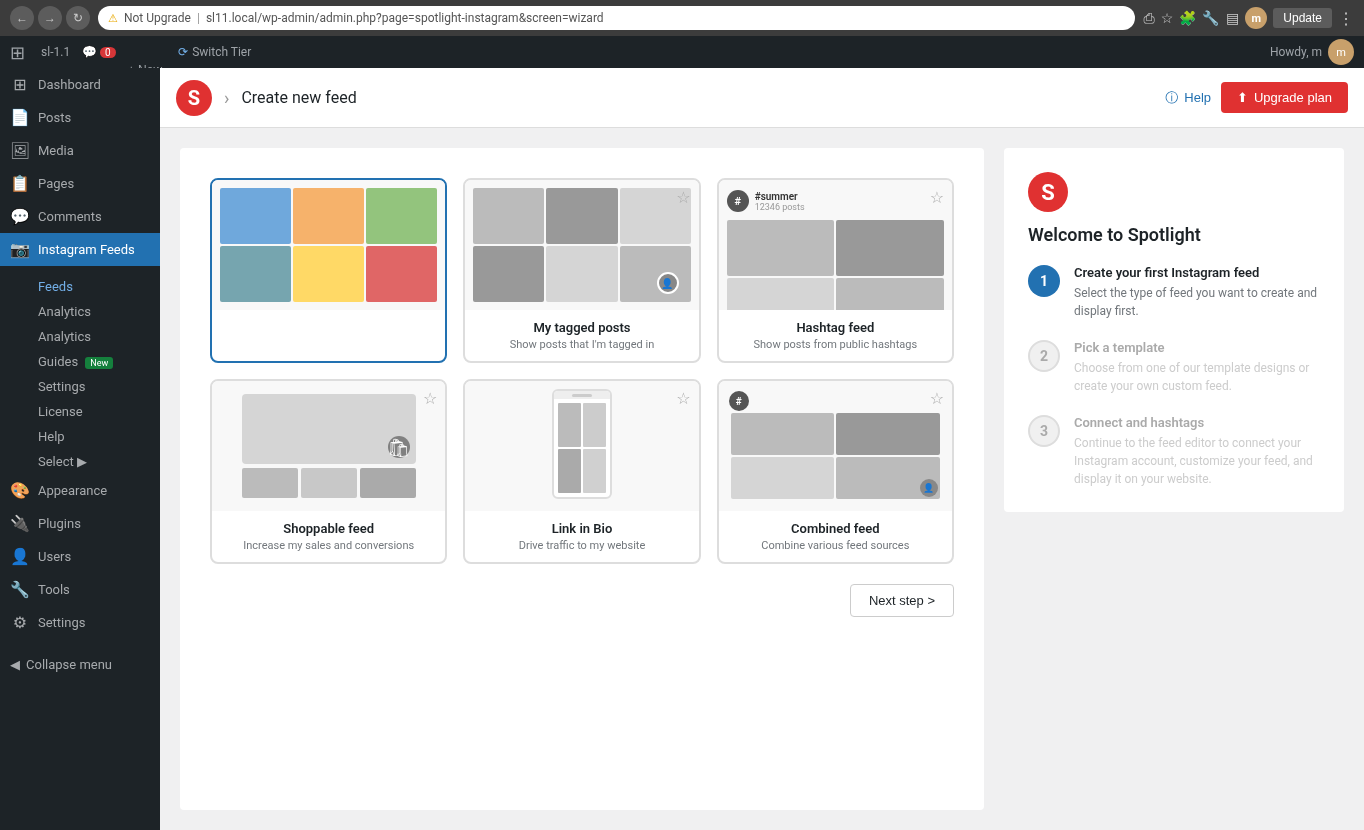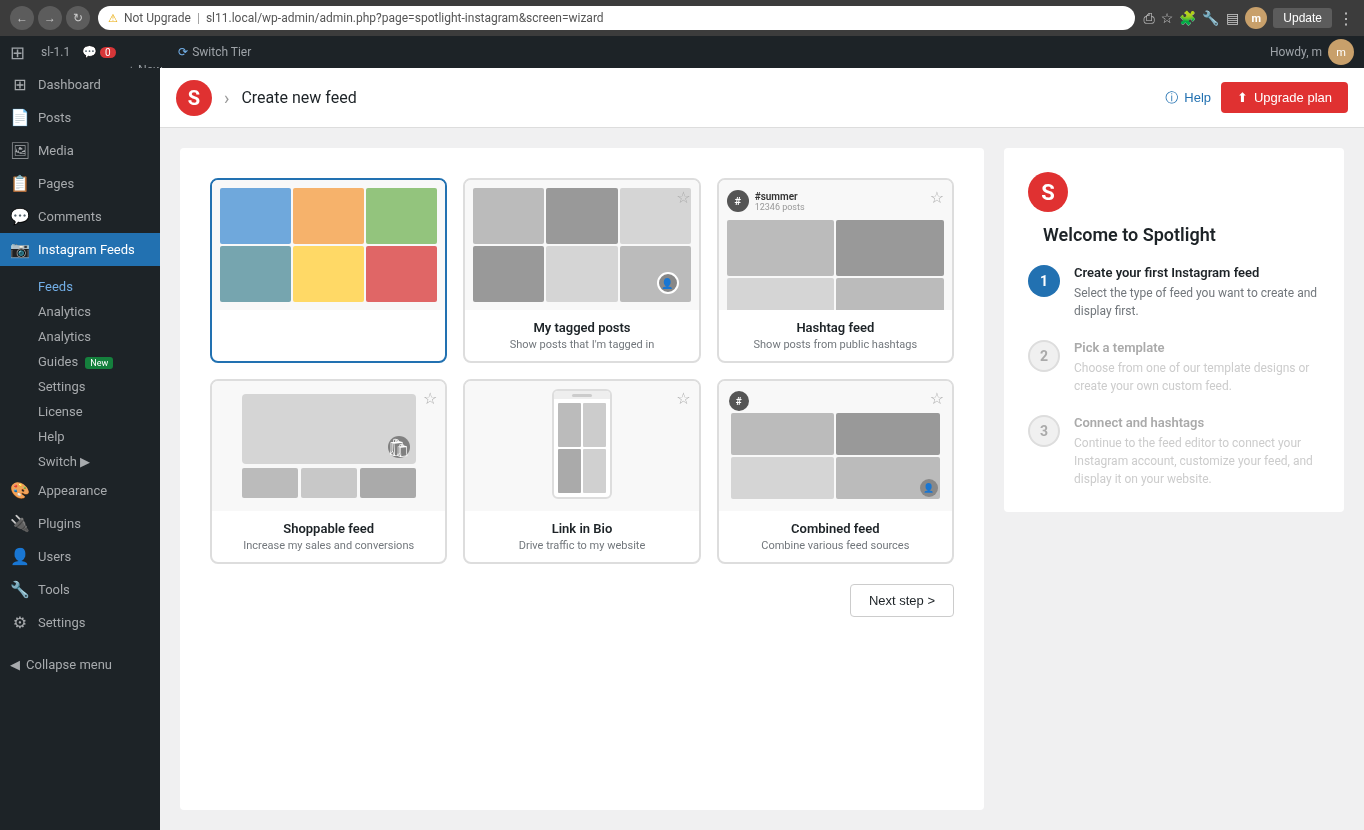--- a/index.html
+++ b/index.html
@@ -153,21 +153,21 @@
     .hashtag-text { font-size: 10px; color: #333; font-weight: 600; }
     .hashtag-count { font-size: 9px; color: #999; }
 
     
     .linkinbio-preview { padding: 8px; height: 100%; display: flex; justify-content: center; }
 
     
     .right-panel { width: 340px; flex-shrink: 0; }
     .right-panel-inner { background: #fff; border-radius: 4px; padding: 24px; }
     .spotlight-avatar { width: 40px; height: 40px; background: #e03131; border-radius: 50%; display: flex; align-items: center; justify-content: center; color: #fff; font-size: 22px; font-weight: bold; margin-bottom: 12px; }
-    .welcome-title { font-size: 18px; font-weight: 600; color: #1d2327; margin-bottom: 20px; margin-left: 15px; }
+    .welcome-title { font-size: 18px; font-weight: 600; color: #1d2327; margin-bottom: 20px; }
 
     .step-list { display: flex; flex-direction: column; gap: 20px; }
     .step-item { display: flex; gap: 14px; align-items: flex-start; }
     .step-number {
       width: 32px;
       height: 32px;
       border-radius: 50%;
       display: flex;
       align-items: center;
       justify-content: center;
@@ -266,21 +266,21 @@
         <span class="sidebar-sub-item active-sub">Feeds</span>
         <span class="sidebar-sub-item">Analytics</span>
         <span class="sidebar-sub-item">Analytics</span>
         <span class="sidebar-sub-item">
           <span>Guides</span>
           <span class="new-badge">New</span>
         </span>
         <span class="sidebar-sub-item">Settings</span>
         <span class="sidebar-sub-item">License</span>
         <span class="sidebar-sub-item">Help</span>
-        <span class="sidebar-sub-item">Switch ▶</span>
+        <span class="sidebar-sub-item">Select ▶</span>
       </div>
     </div>
 
     <div class="sidebar-item">
       <span class="icon">🎨</span>
       <span>Appearance</span>
     </div>
     <div class="sidebar-item">
       <span class="icon">🔌</span>
       <span>Plugins</span>

